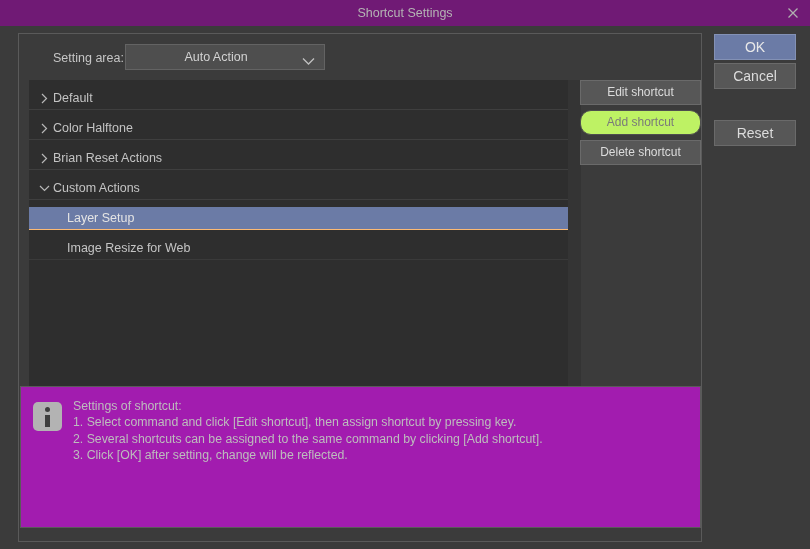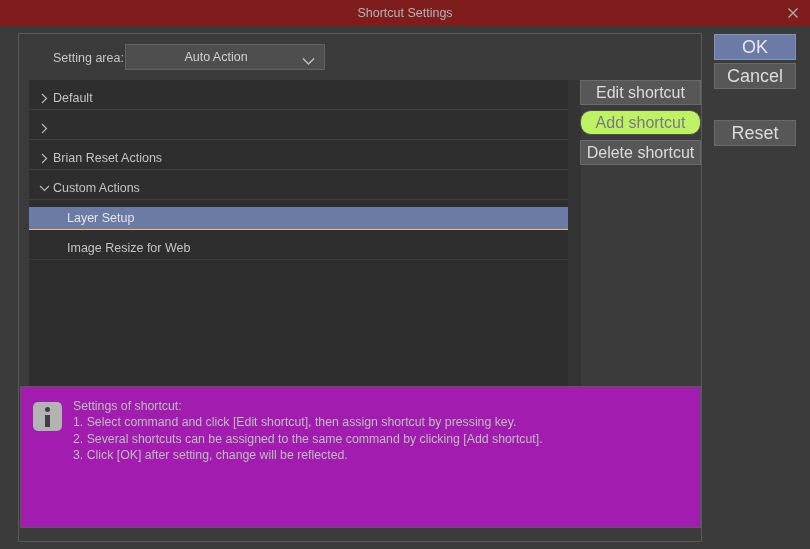--- a/index.html
+++ b/index.html
@@ -20,21 +20,21 @@
     position: absolute;
     inset: 0;
     background: #3b3b3b;
   }
 
   
   .titlebar {
     position: absolute;
     left: 0; top: 0;
     width: 810px; height: 26px;
-    background: #7f1d1d;
+    background: #701a75;
   }
   .titlebar-text {
     position: absolute;
     left: 0; top: 0;
     width: 810px;
     line-height: 26px;
     text-align: center;
     font-size: 12.5px;
     color: #b4b4b4;
   }
@@ -155,21 +155,21 @@
     line-height: 23px;
   }
   .tree-row.child .row-label { left: 38px; }
 
   
   .btn {
     position: absolute;
     background: #575757;
     border: 1px solid #6a6a6a;
     box-sizing: border-box;
-    font-size: 16px;
+    font-size: 12px;
     color: #dcdcdc;
     text-align: center;
     cursor: pointer;
     font-family: "Liberation Sans", sans-serif;
     padding: 0;
   }
   .btn.disabled {
     background: #bef264;
     border-color: #4e4e4e;
     color: #7a7a7a;
@@ -225,21 +225,21 @@
     white-space: pre-wrap;
   }
 
   
   .side-btn {
     position: absolute;
     left: 714px;
     width: 82px;
     height: 26px;
     line-height: 24px;
-    font-size: 18px;
+    font-size: 14px;
   }
   #btn-ok {
     top: 34px;
     background: #6b7ba6;
     border: 1px solid #8391b5;
     color: #e8e8e8;
   }
   #btn-cancel { top: 63px; }
   #btn-reset  { top: 120px; }
 </style>
@@ -282,20 +282,21 @@
               </svg>
             </span>
             <span class="row-label">Default</span>
           </div>
           <div class="tree-row">
             <span class="twisty">
               <svg width="7" height="11" viewBox="0 0 7 11">
                 <path d="M1 1 L5.5 5.5 L1 10" stroke="#b8b8b8" stroke-width="1.2" fill="none"></path>
               </svg>
             </span>
+            <span class="row-label">Color Halftone</span>
           </div>
           <div class="tree-row">
             <span class="twisty">
               <svg width="7" height="11" viewBox="0 0 7 11">
                 <path d="M1 1 L5.5 5.5 L1 10" stroke="#b8b8b8" stroke-width="1.2" fill="none"></path>
               </svg>
             </span>
             <span class="row-label">Brian Reset Actions</span>
           </div>
           <div class="tree-row">

